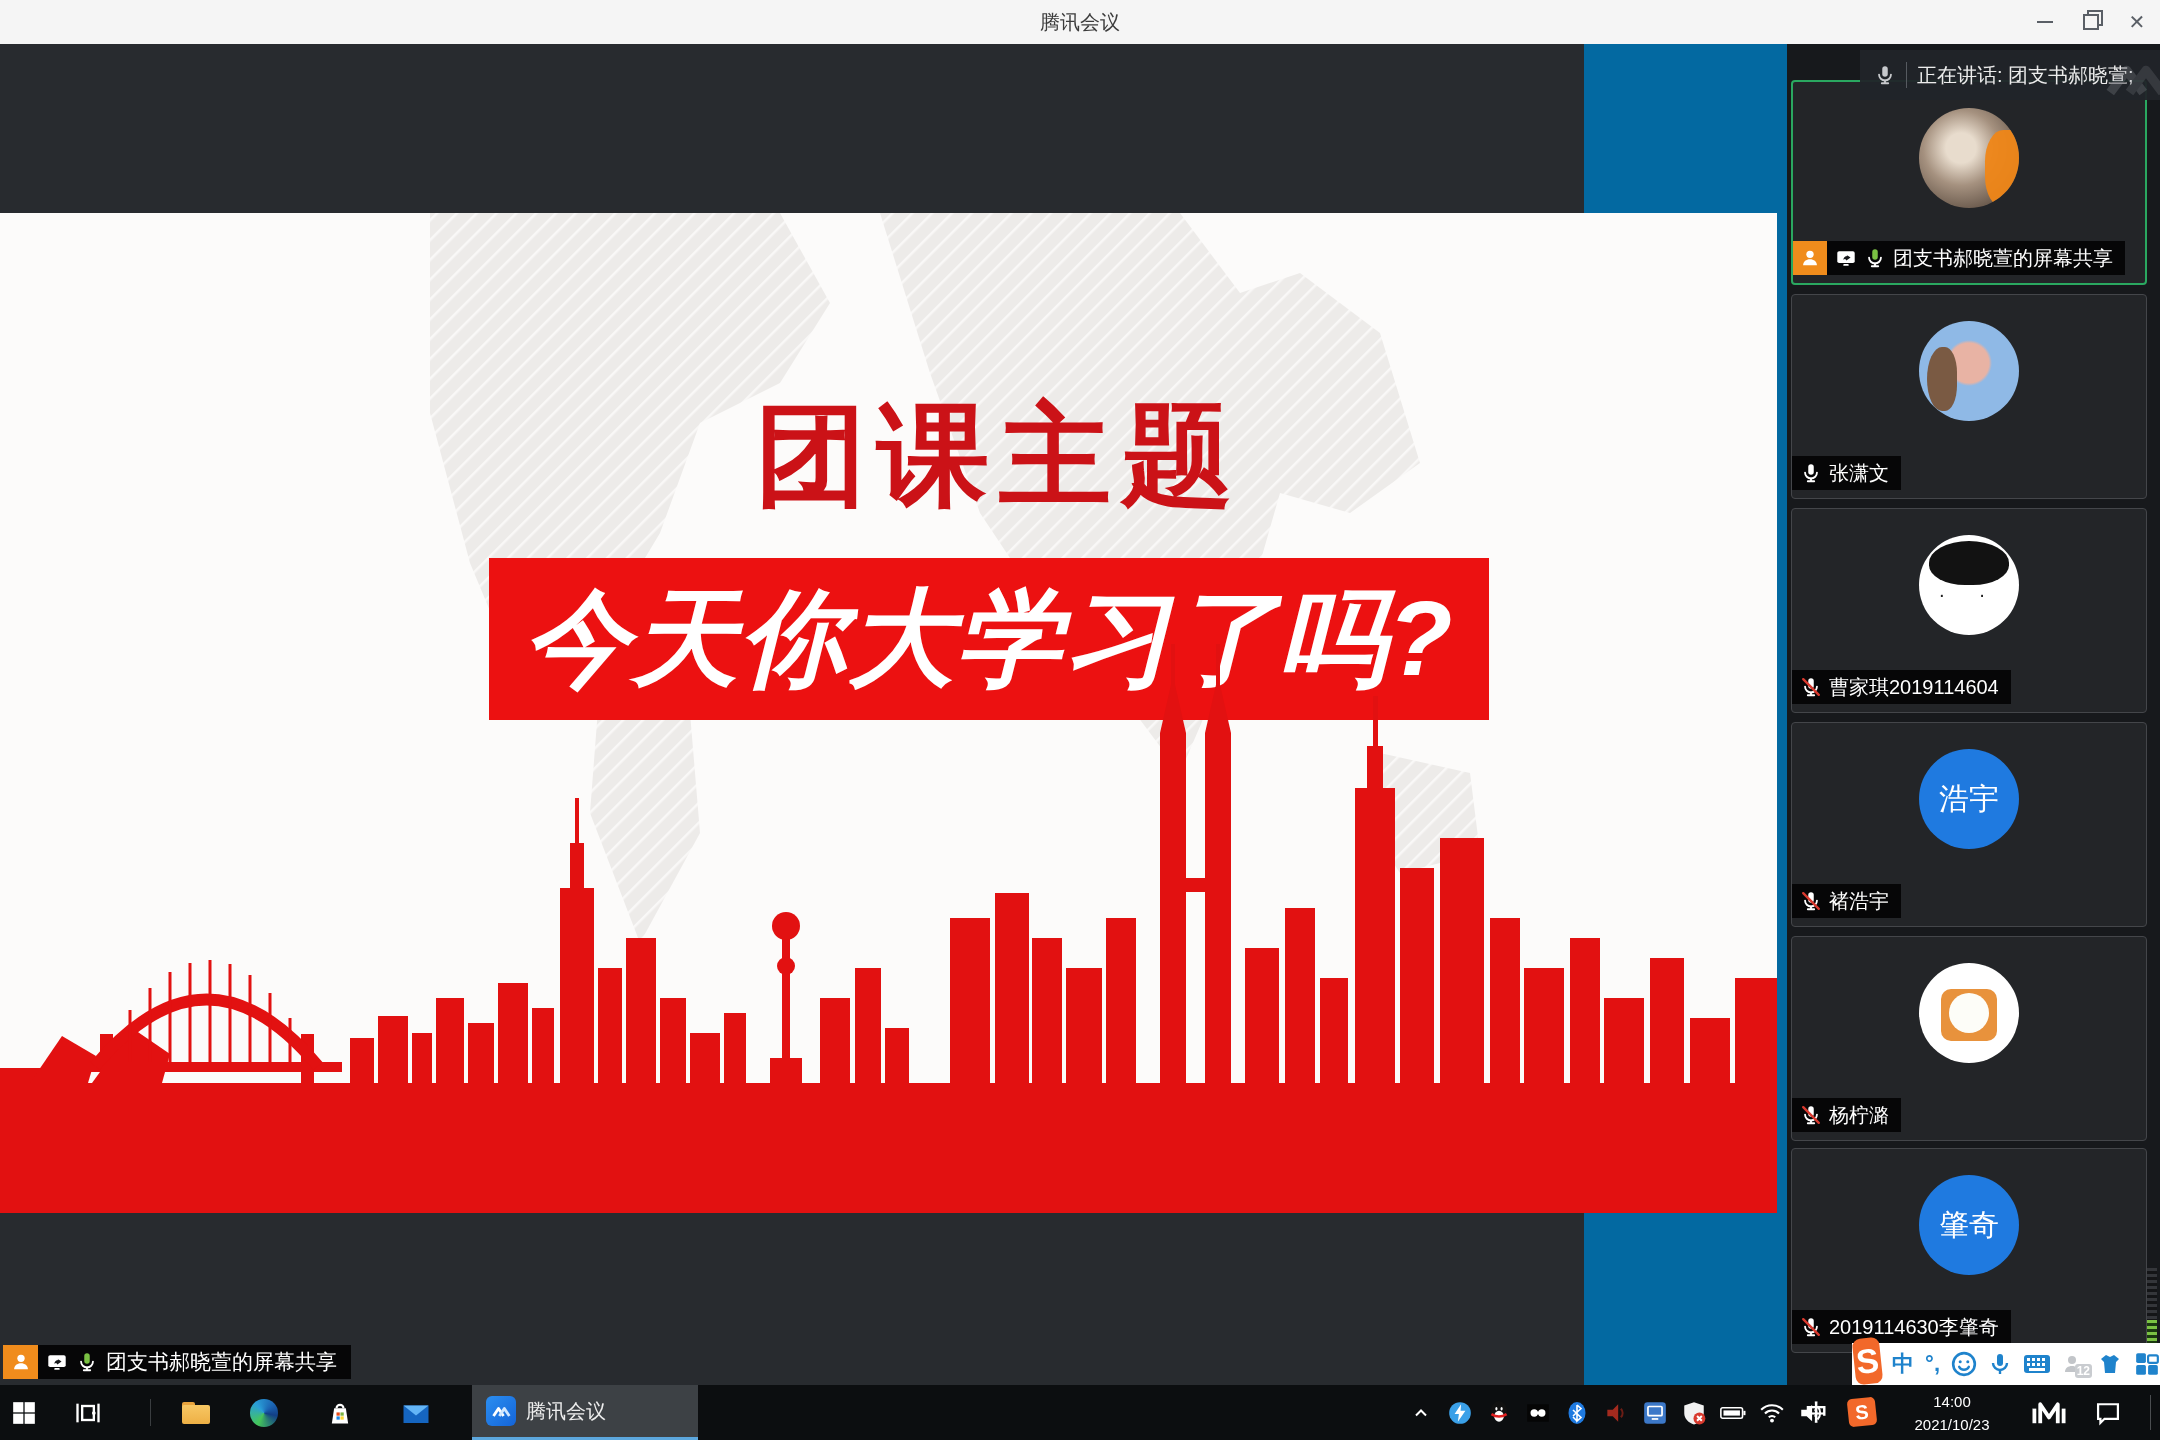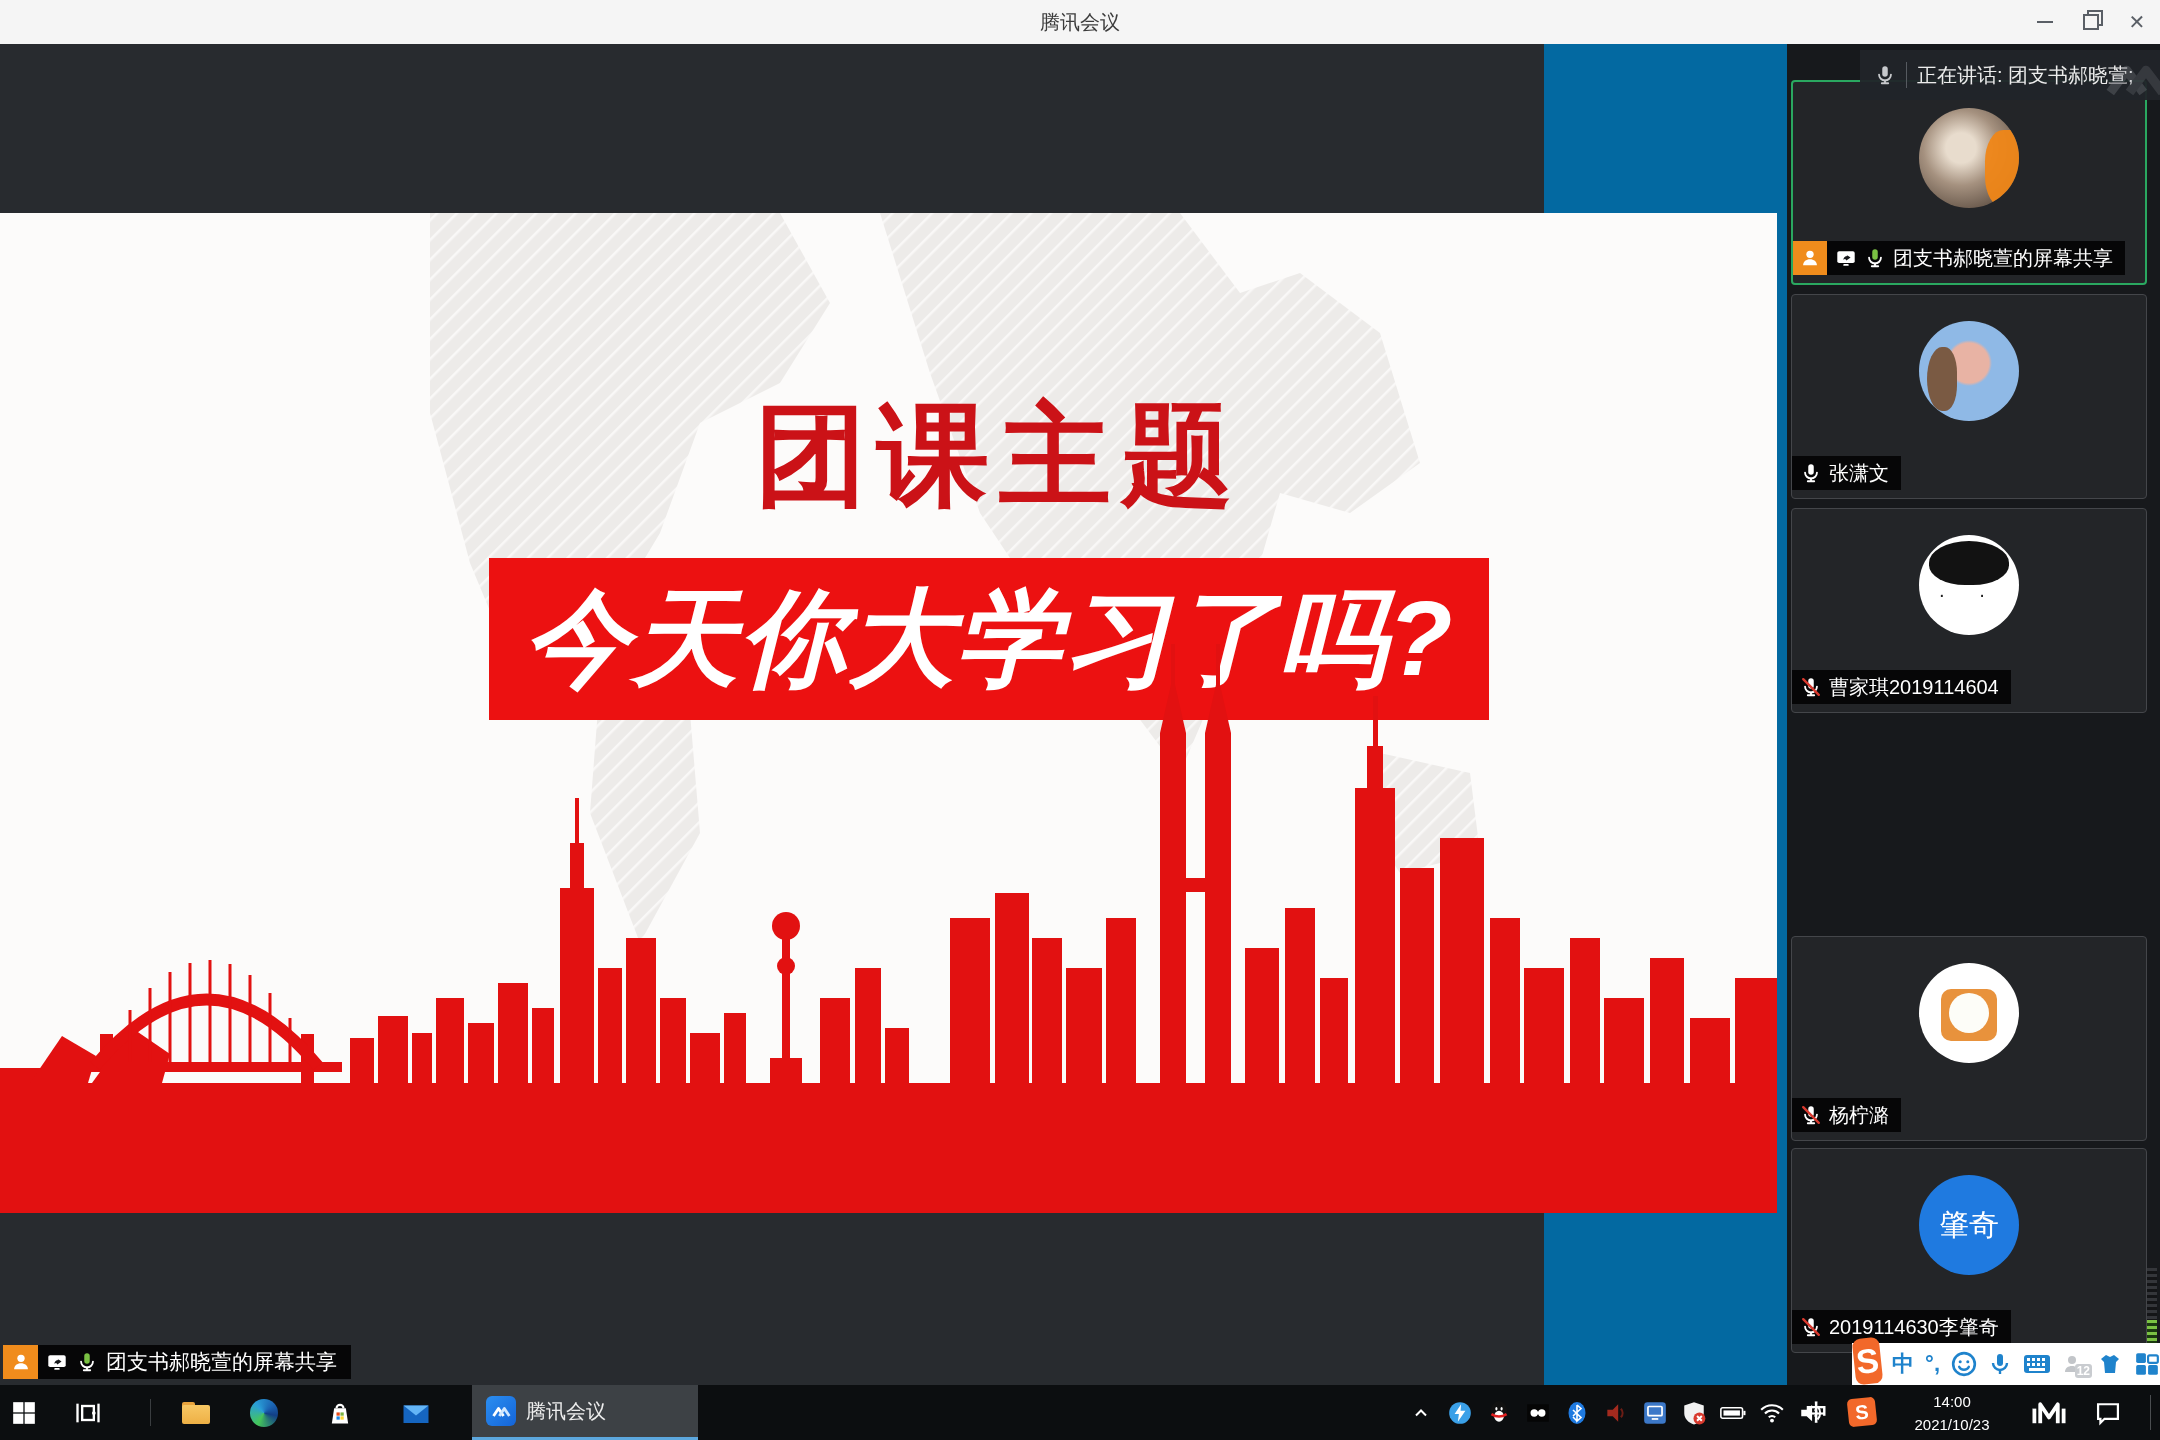--- a/index.html
+++ b/index.html
@@ -12,21 +12,21 @@
                    text-align:center;font-size:20px;color:#3c3c3c;}
   .winbtn{position:absolute;top:0;width:46px;height:44px;display:flex;align-items:center;
           justify-content:center;color:#5a5f66;font-size:20px;}
   .wb-min{right:92px}.wb-max{right:46px}.wb-close{right:0}
   .wb-min::before{content:"";width:16px;height:2px;background:#5a5f66;}
   .wb-max::before{content:"";width:12px;height:12px;border:2px solid #5a5f66;
                   box-shadow:4px -4px 0 -2px #f5f5f5,4px -4px 0 0 #5a5f66;}
   .wb-close::before{content:"✕";}
 
   
-  .mainarea{position:absolute;left:0;top:44px;width:1544px;height:1341px;background:#282b2f;}
+  .mainarea{position:absolute;left:0;top:44px;width:1544px;height:1341px;background:#282b2f;padding-left:40px;}
   .slide{position:absolute;left:0;top:169px;width:1777px;height:1000px;background:#fcfbfa;overflow:hidden;}
   .slide svg.map{position:absolute;left:0;top:0;width:1777px;height:1000px;}
   .slide-title{position:absolute;left:999px;top:168px;transform:translateX(-50%);
                font-size:112px;font-weight:bold;color:#cb1217;letter-spacing:10px;white-space:nowrap;}
   .slide-band{position:absolute;left:489px;top:345px;width:1000px;height:162px;background:#ec1111;
               display:flex;align-items:center;justify-content:center;overflow:visible;font-style:italic;}
   .slide-band span{font-size:106px;font-weight:bold;color:#ffffff;white-space:nowrap;letter-spacing:2px;}
   .skyline{position:absolute;left:0;top:425px;width:1777px;height:575px;}
 
   
@@ -331,20 +331,37 @@
           <path d="M5.5 11.5a6.5 6.5 0 0 0 13 0" class="mic-arc-w"></path>
           <line x1="12" y1="18" x2="12" y2="20.5" class="mic-arc-w"></line>
           <line x1="8.5" y1="21" x2="15.5" y2="21" class="mic-arc-w"></line>
           <line x1="3.5" y1="3.5" x2="20.5" y2="20.5" class="mic-slash"></line>
         </svg>
         <span>曹家琪2019114604</span>
       </span>
         </div>
     </div>
 
+    <div class="tile t4">
+      <div class="avatar av-initials">
+        <span>浩宇</span>
+      </div>
+      <div class="tile-label">
+          <span class="lbl">
+        <svg class="micsvg" viewBox="0 0 24 24">
+          <rect x="9" y="2.5" width="6" height="11.5" rx="3" class="mic-body-w"></rect>
+          <path d="M5.5 11.5a6.5 6.5 0 0 0 13 0" class="mic-arc-w"></path>
+          <line x1="12" y1="18" x2="12" y2="20.5" class="mic-arc-w"></line>
+          <line x1="8.5" y1="21" x2="15.5" y2="21" class="mic-arc-w"></line>
+          <line x1="3.5" y1="3.5" x2="20.5" y2="20.5" class="mic-slash"></line>
+        </svg>
+        <span>褚浩宇</span>
+      </span>
+        </div>
+    </div>
 
     <div class="tile t5">
       <div class="avatar av-duck"></div>
       <div class="tile-label">
           <span class="lbl">
         <svg class="micsvg" viewBox="0 0 24 24">
           <rect x="9" y="2.5" width="6" height="11.5" rx="3" class="mic-body-w"></rect>
           <path d="M5.5 11.5a6.5 6.5 0 0 0 13 0" class="mic-arc-w"></path>
           <line x1="12" y1="18" x2="12" y2="20.5" class="mic-arc-w"></line>
           <line x1="8.5" y1="21" x2="15.5" y2="21" class="mic-arc-w"></line>

